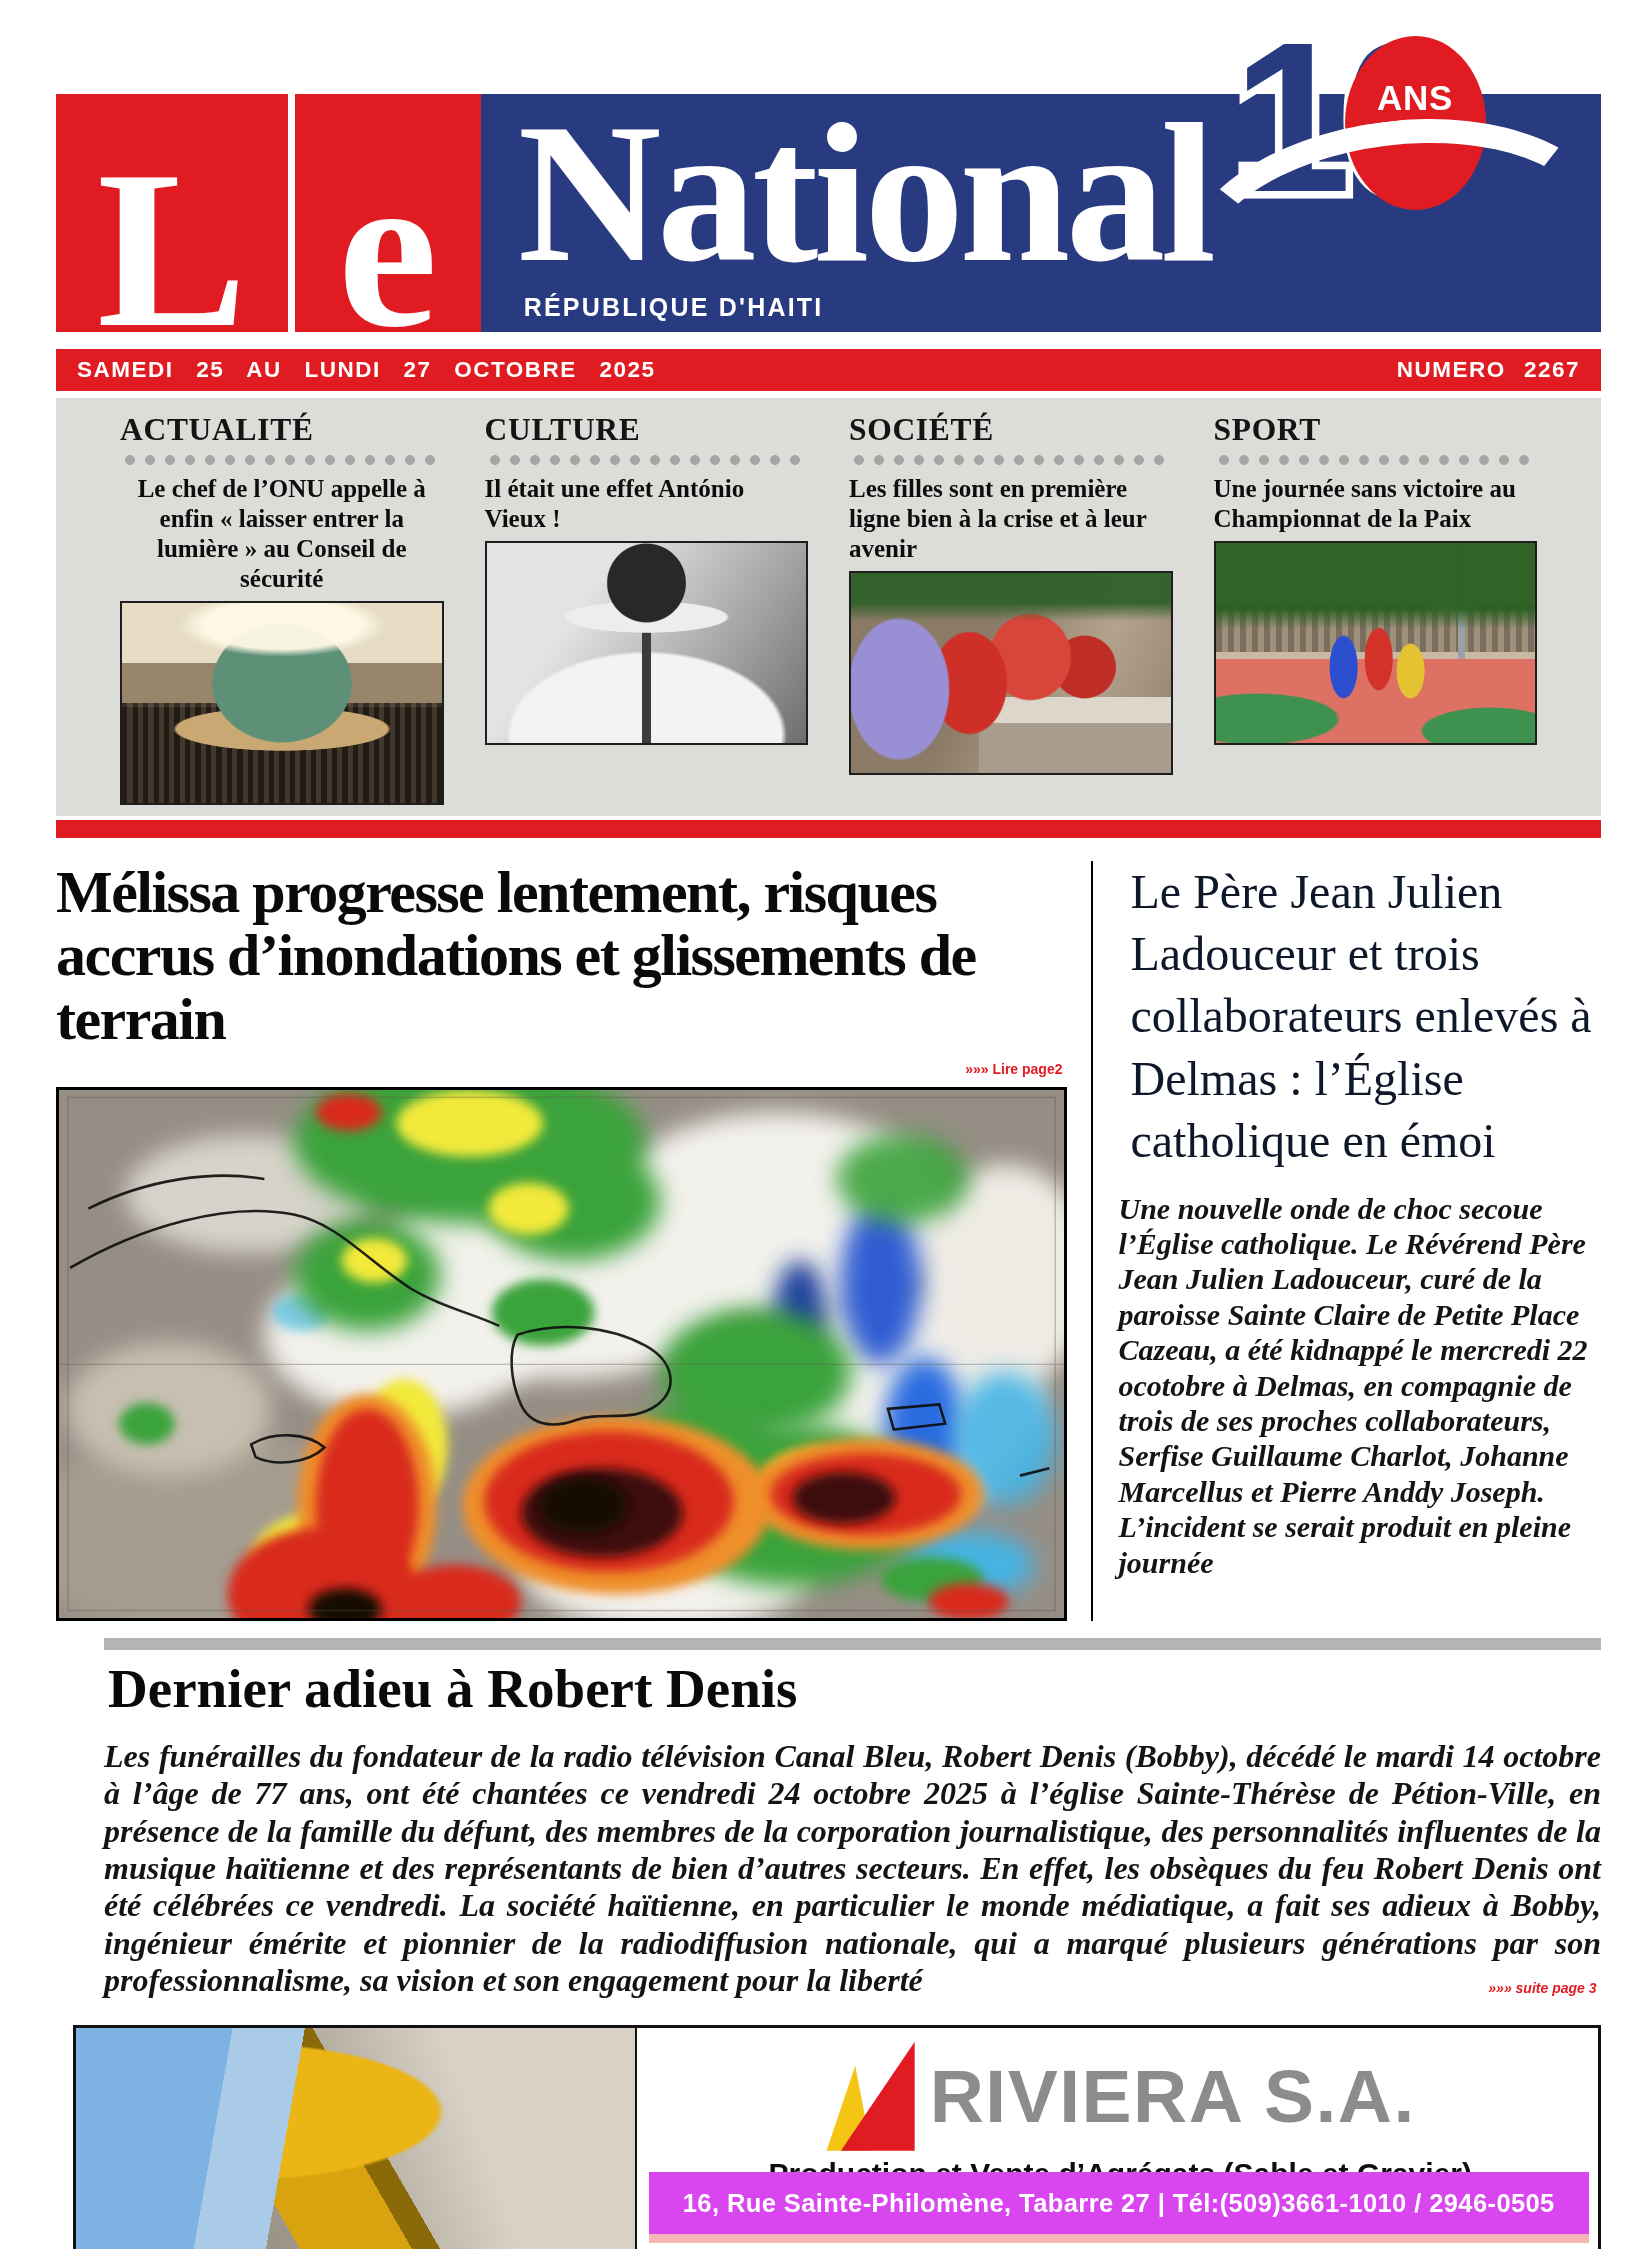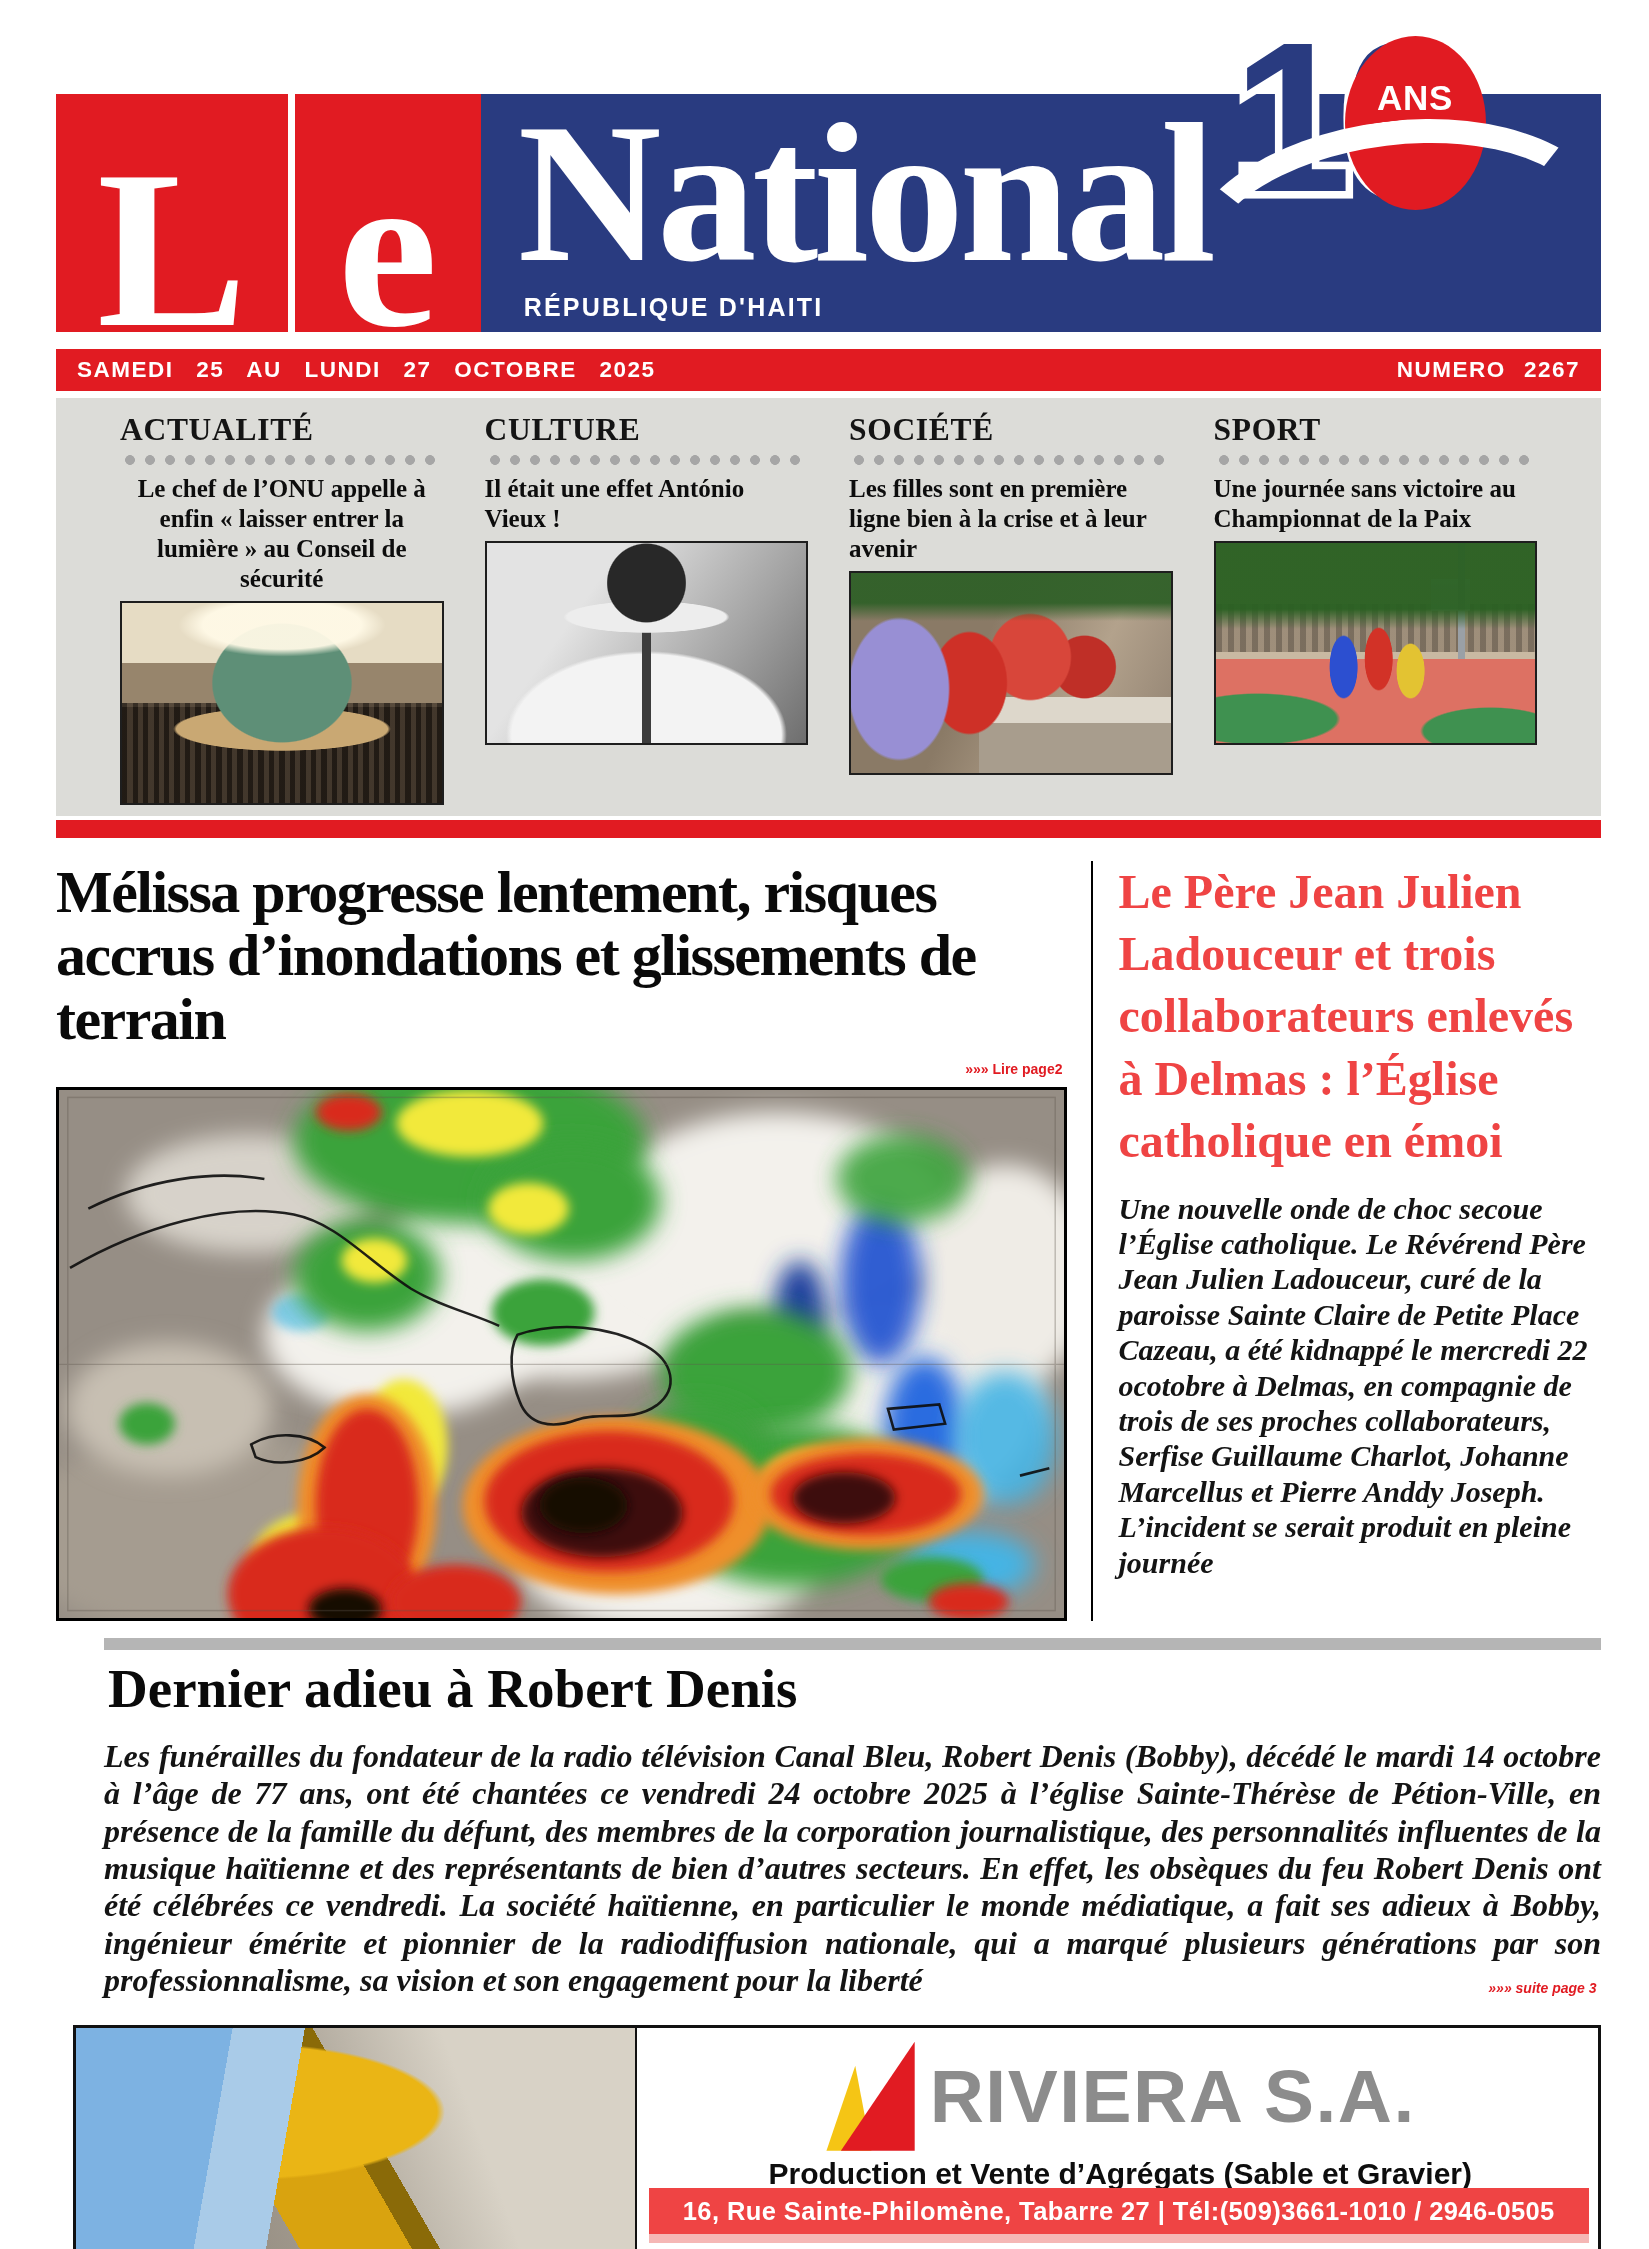--- a/index.html
+++ b/index.html
@@ -139,21 +139,21 @@
   }
   .read-link {
     position:absolute; right:4.5px; bottom:0;
     color:#e11b22; font-family:"Liberation Sans", sans-serif; font-weight:600;
     font-size:14px; letter-spacing:0; cursor:pointer;
   }
   .sat-frame { margin-top:10.5px; border:3.7px solid #000; height:534px; overflow:hidden; }
   .sat-frame svg { display:block; width:100%; height:100%; }
 
   .side { border-left:2.2px solid #000; padding-left:25.5px; }
-  .side-headline { font-weight:bold; font-size:48px; line-height:1.3; color:#ef4444; }
+  .side-headline { font-weight:normal; font-size:48px; line-height:1.3; color:#0f172a;margin-left:12px; }
   .side-body {
     margin-top:18px; font-style:italic; font-weight:bold;
     font-size:30px; line-height:1.18; color:#141414;
   }
 
   
   .gray-rule { margin:16.5px 0 0 48px; height:12px; background:#b5b5b5; }
   .obit-headline { margin:10.5px 0 0 52px; font-weight:bold; font-size:55px; line-height:1.05; color:#0a0a0a; }
   .obit-body {
     position:relative; margin:19.5px 0 0 48px;
@@ -175,22 +175,22 @@
       linear-gradient(250deg, #d8d2c6 0 30%, #a29a8e 60%, #7e776d 100%);
   }
   .ad-right { flex:1; position:relative; padding:12px 10.5px 0 16.5px; font-family:"Liberation Sans", sans-serif; }
   .brand-row { display:flex; align-items:center; justify-content:center; gap:15px; height:112px; }
   .tri { position:relative; width:90px; height:109px; flex:0 0 auto; }
   .tri .t-yellow { position:absolute; inset:0; background:#f5c515; clip-path:polygon(2% 100%, 52% 100%, 34% 22%); }
   .tri .t-red    { position:absolute; inset:0; background:#e11b22; clip-path:polygon(18% 100%, 100% 100%, 100% 0%); }
   .brand-name { font-weight:bold; font-size:75px; color:#8c8c8c; letter-spacing:1.5px; line-height:1; }
   .ad-tagline { text-align:center; font-weight:bold; font-size:30px; color:#0d0d0d; margin-top:4.5px; }
   .ad-bar {
-    position:absolute; left:12px; right:9px; bottom:40px; height:46px;
-    background:#ef4444; box-shadow:0 9px 0 rgba(232,96,90,0.45);
+    position:absolute; left:12px; right:9px; bottom:40px; height:62px;
+    background:#d946ef; box-shadow:0 9px 0 rgba(232,96,90,0.45);
     display:flex; align-items:center; justify-content:center;
     color:#fff; font-weight:bold; font-size:25.5px; letter-spacing:0.4px;
   }
 </style>
 </head>
 <body>
 
 <div class="page">
   <div class="content">
 

